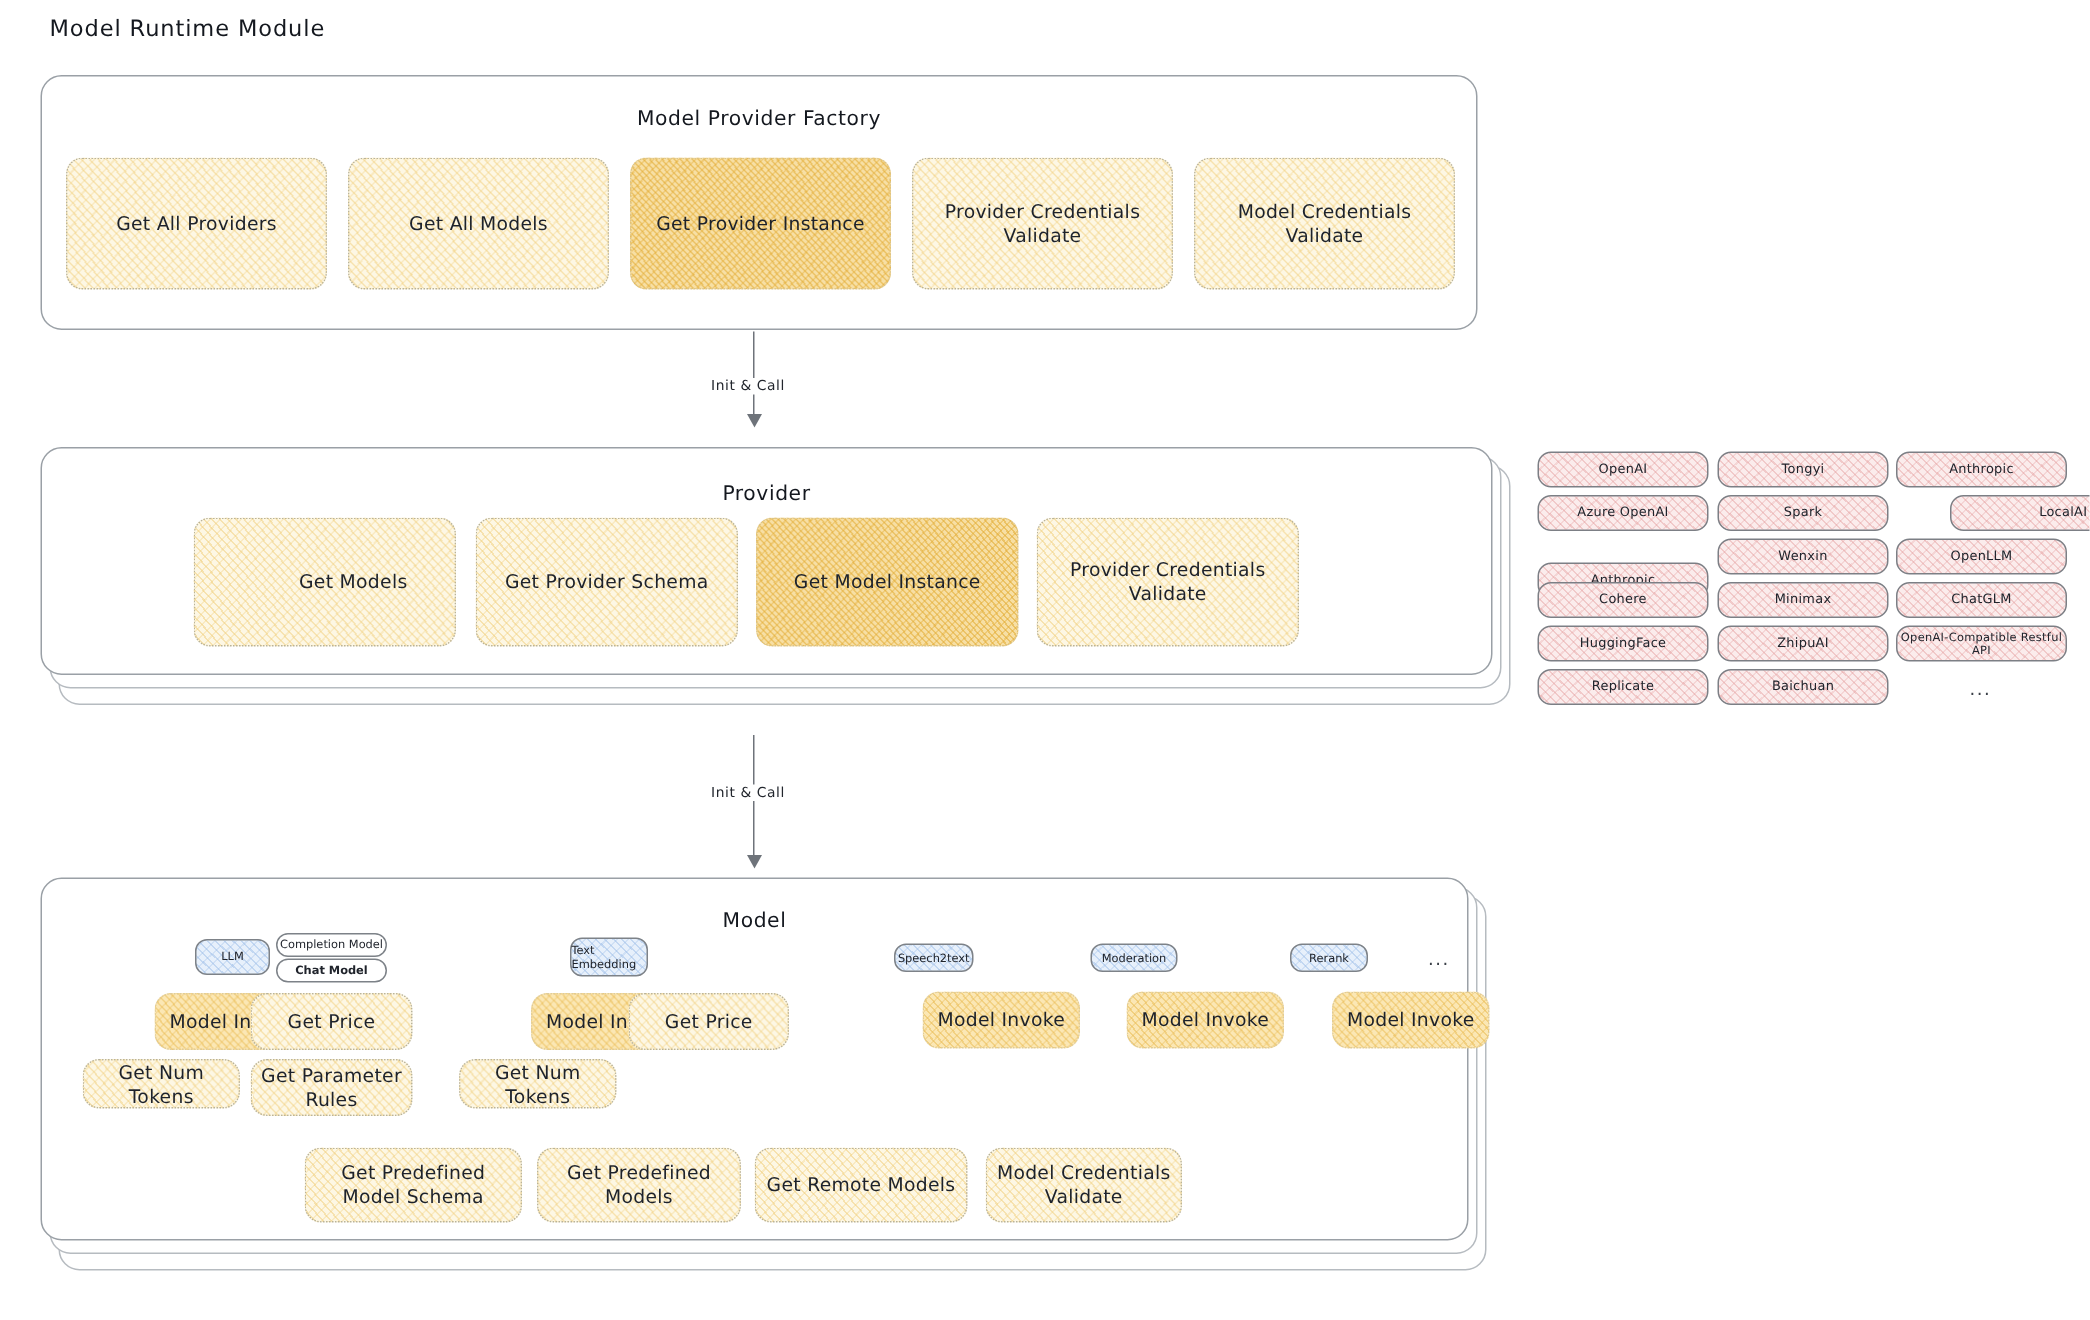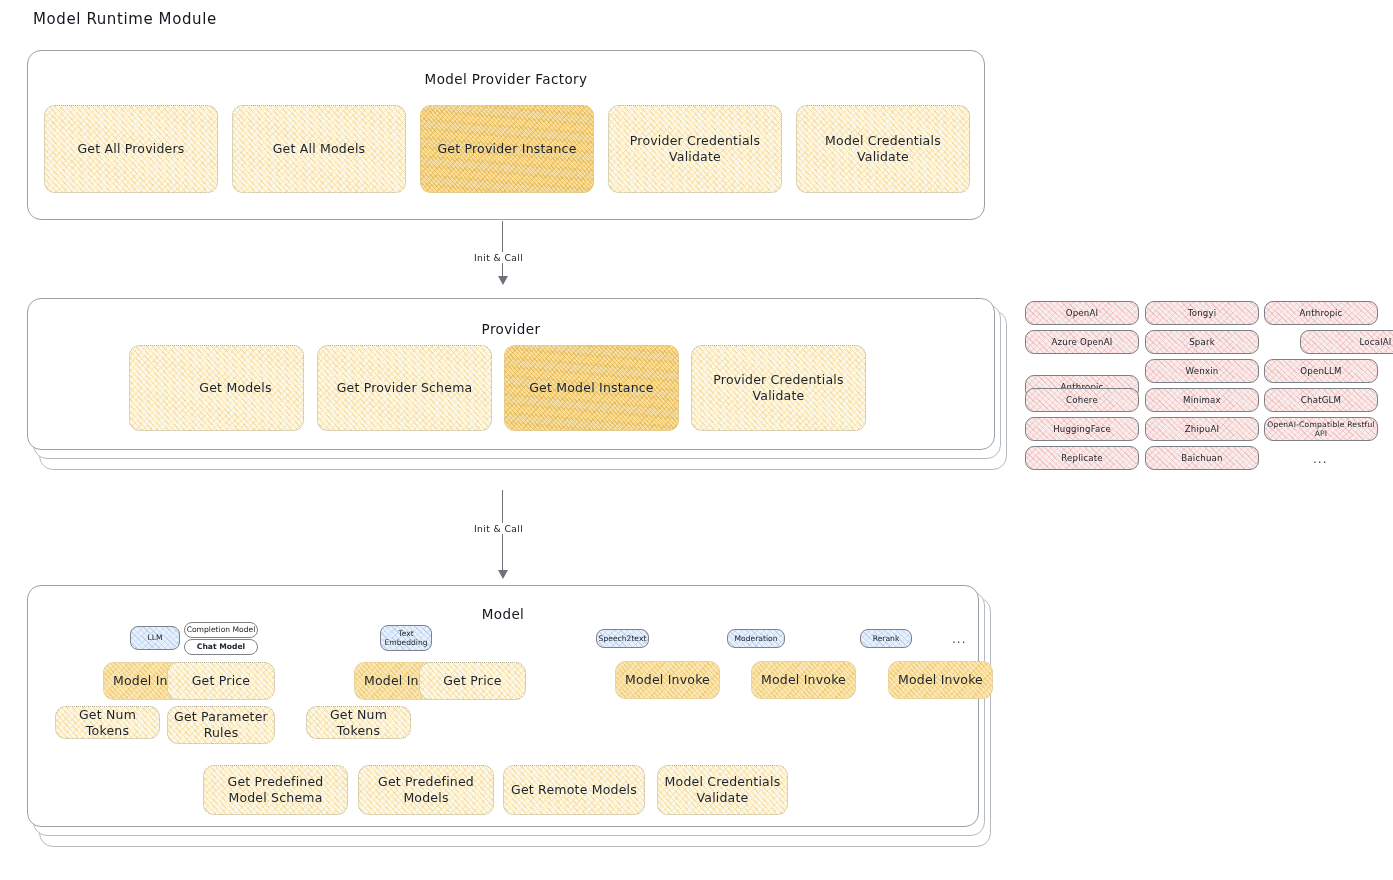--- a/index.html
+++ b/index.html
@@ -98,21 +98,21 @@
   }
 
   
   .tag-blue{
     position:absolute;
     box-sizing:border-box;
     border:1.2px solid #7d8punt;
     border:1.2px solid #7d8288;
     border-radius:8px;
     display:flex;align-items:center;justify-content:center;
-    font-size:7.6px;line-height:1.2;text-align:center;
+    font-size:7.6px;line-height:1.2;
     color:#20242c;
     background-color:#e7f0fb;
     background-image:
       repeating-linear-gradient(44deg, rgba(150,185,230,.45) 0 1px, rgba(255,255,255,0) 1px 4px),
       repeating-linear-gradient(-44deg, rgba(150,185,230,.28) 0 1px, rgba(255,255,255,0) 1px 5px);
   }
   .tag-white{
     position:absolute;
     box-sizing:border-box;
     border:1.2px solid #7d8288;

